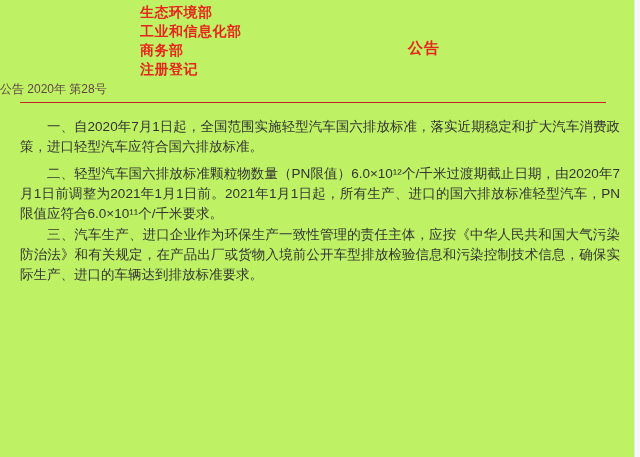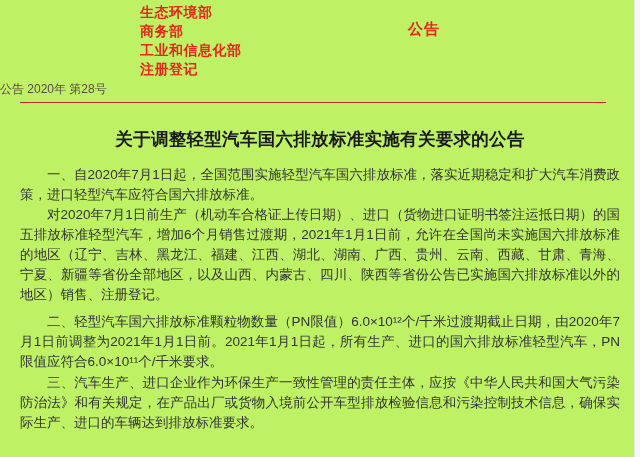--- a/index.html
+++ b/index.html
@@ -24,21 +24,21 @@
     margin-left: 140px;
     color: #e6251d;
     font-weight: bold;
     font-size: 14px;
     line-height: 19px;
     letter-spacing: 0.5px;
   }
   .gonggao-word {
     position: absolute;
     left: 408px;
-    top: 20px;
+    top: 39px;
     color: #e6251d;
     font-weight: bold;
     font-size: 15px;
     letter-spacing: 1px;
   }
   .doc-number {
     margin-top: 3px;
     text-align: left;
     color: #5f4646;
     font-size: 12px;
@@ -86,36 +86,34 @@
   }
 </style>
 </head>
 <body>
 
 <div class="page">
 
   <div class="header">
     <div class="ministries">
       <div>生态环境部</div>
+      <div>工业和信息化部</div>
       <div>商务部</div>
-      <div>工业和信息化部</div>
       <div>注册登记</div>
     </div>
     <div class="gonggao-word">公告</div>
   </div>
 
   <div class="doc-number">公告 2020年 第28号</div>
 
   <div class="red-line"></div>
 
-  <h1 class="title">关于调整轻型汽车国六排放标准实施有关要求的公告</h1>
 
   <div class="body-text">
     <p>一、自2020年7月1日起，全国范围实施轻型汽车国六排放标准，落实近期稳定和扩大汽车消费政策，进口轻型汽车应符合国六排放标准。</p>
-    <p>对2020年7月1日前生产（机动车合格证上传日期）、进口（货物进口证明书签注运抵日期）的国五排放标准轻型汽车，增加6个月销售过渡期，2021年1月1日前，允许在全国尚未实施国六排放标准的地区（辽宁、吉林、黑龙江、福建、江西、湖北、湖南、广西、贵州、云南、西藏、甘肃、青海、宁夏、新疆等省份全部地区，以及山西、内蒙古、四川、陕西等省份公告已实施国六排放标准以外的地区）销售、注册登记。</p>
     <p class="spaced">二、轻型汽车国六排放标准颗粒物数量（PN限值）6.0×10¹²个/千米过渡期截止日期，由2020年7月1日前调整为2021年1月1日前。2021年1月1日起，所有生产、进口的国六排放标准轻型汽车，PN限值应符合6.0×10¹¹个/千米要求。</p>
     <p>三、汽车生产、进口企业作为环保生产一致性管理的责任主体，应按《中华人民共和国大气污染防治法》和有关规定，在产品出厂或货物入境前公开车型排放检验信息和污染控制技术信息，确保实际生产、进口的车辆达到排放标准要求。</p>
 
   </div>
 
   <div class="right-edge"></div>
 
 </div>
 
 </body></html>

